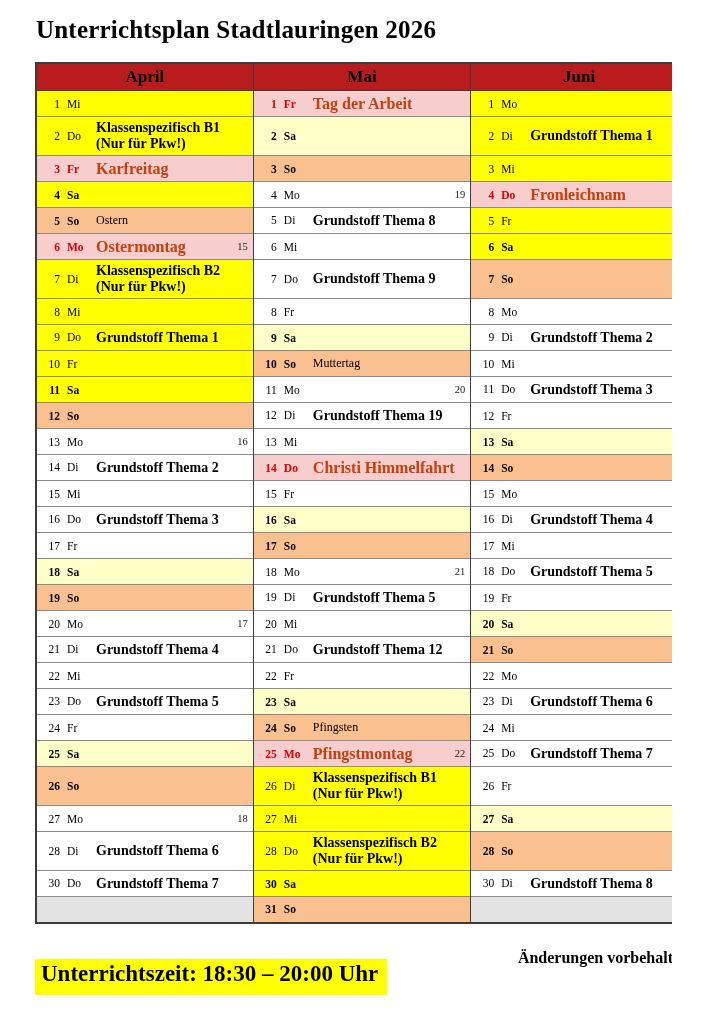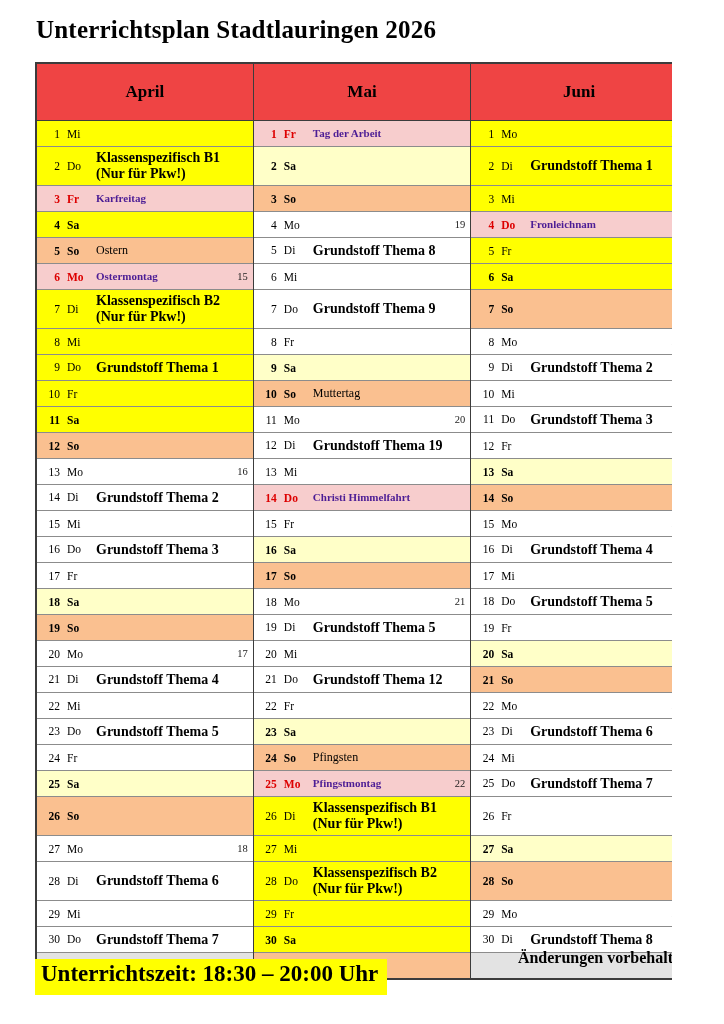--- a/index.html
+++ b/index.html
@@ -11,22 +11,22 @@
     position:absolute;left:36px;top:16px;margin:0;
     font-size:25px;font-weight:bold;letter-spacing:.2px;
   }
   table.cal{
     position:absolute;left:35px;top:62px;width:654px;
     border-collapse:collapse;table-layout:fixed;
     border:2px solid #3c3c3c;
   }
   table.cal th{
     height:26px;font-size:17px;font-weight:bold;text-align:center;
-    background:#ef4444;border-bottom:1px solid #3c3c3c;border-left:1px solid #3c3c3c;
-    padding:15px;
+    background:#b91c1c;border-bottom:1px solid #3c3c3c;border-left:1px solid #3c3c3c;
+    padding:0;
   }
   table.cal th:first-child{border-left:none;}
   table.cal tr{height:26px;}
   table.cal tr.tall{height:39px;}
   table.cal td{
     padding:0 5px 0 6px;vertical-align:middle;
     border-top:1px solid #8c8c8c;border-left:1px solid #3c3c3c;
     overflow:hidden;
   }
   table.cal td:first-child{border-left:none;}
@@ -37,21 +37,21 @@
   .bg-p{background:#f7cdcd;}
   .bg-w{background:#ffffff;}
   .bg-g{background:#e3e3e3;}
   .d{display:inline-block;width:17px;text-align:right;font-size:11.5px;flex:none;}
   .wd{display:inline-block;width:22px;margin-left:7px;font-size:11.5px;flex:none;}
   .bd{font-weight:bold;}
   .red{color:#dd0000;}
   .txt{flex:1;display:flex;flex-direction:column;justify-content:center;margin-left:7px;line-height:1.12;min-width:0;}
   .ev{font-weight:bold;font-size:14px;white-space:nowrap;}
   .nt{font-size:12px;white-space:nowrap;}
-  .rt{font-weight:bold;font-size:11px;color:#4c1d95;white-space:nowrap;}
+  .rt{font-weight:bold;font-size:16px;color:#c2410c;white-space:nowrap;}
   .kw{flex:none;margin-left:4px;font-size:10.5px;color:#1a1a1a;align-self:center;}
   .footer-note{
     position:absolute;left:35px;top:949px;width:654px;text-align:right;
     font-size:16px;font-weight:bold;
   }
   .banner{
     position:absolute;left:35px;top:959px;
     background:#ffff00;display:inline-block;
     font-size:23px;font-weight:bold;padding:2px 9px 8px 6px;
   }
@@ -789,44 +789,20 @@
             <span class="cell-in">
               <span class="d bd">28</span>
               <span class="wd bd">So</span>
               <span class="txt"></span>
             </span>
           </td>
         </tr>
         <tr>
           <td class="bg-w">
             <span class="cell-in">
-              <span class="d">29</span>
-              <span class="wd">Mi</span>
-              <span class="txt"></span>
-            </span>
-          </td>
-          <td class="bg-y">
-            <span class="cell-in">
-              <span class="d">29</span>
-              <span class="wd">Fr</span>
-              <span class="txt"></span>
-            </span>
-          </td>
-          <td class="bg-w">
-            <span class="cell-in">
-              <span class="d">29</span>
-              <span class="wd">Mo</span>
-              <span class="txt"></span>
-              <span class="kw">27</span>
-            </span>
-          </td>
-        </tr>
-        <tr>
-          <td class="bg-w">
-            <span class="cell-in">
               <span class="d">30</span>
               <span class="wd">Do</span>
               <span class="txt">
                 <span class="ev">Grundstoff Thema 7</span>
               </span>
             </span>
           </td>
           <td class="bg-y">
             <span class="cell-in">
               <span class="d bd">30</span>

